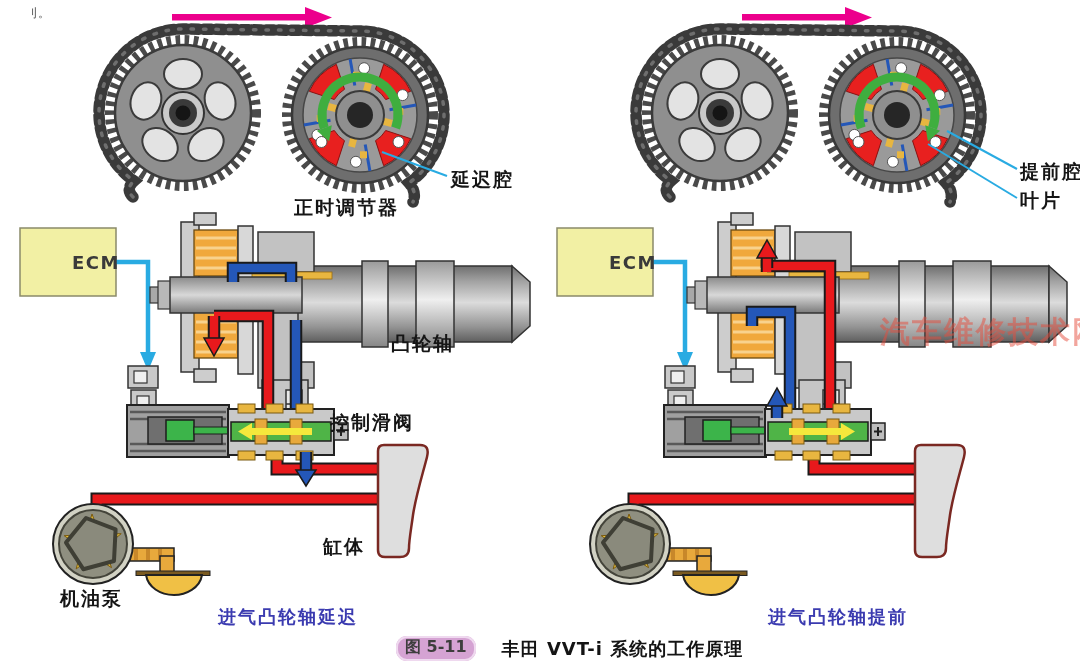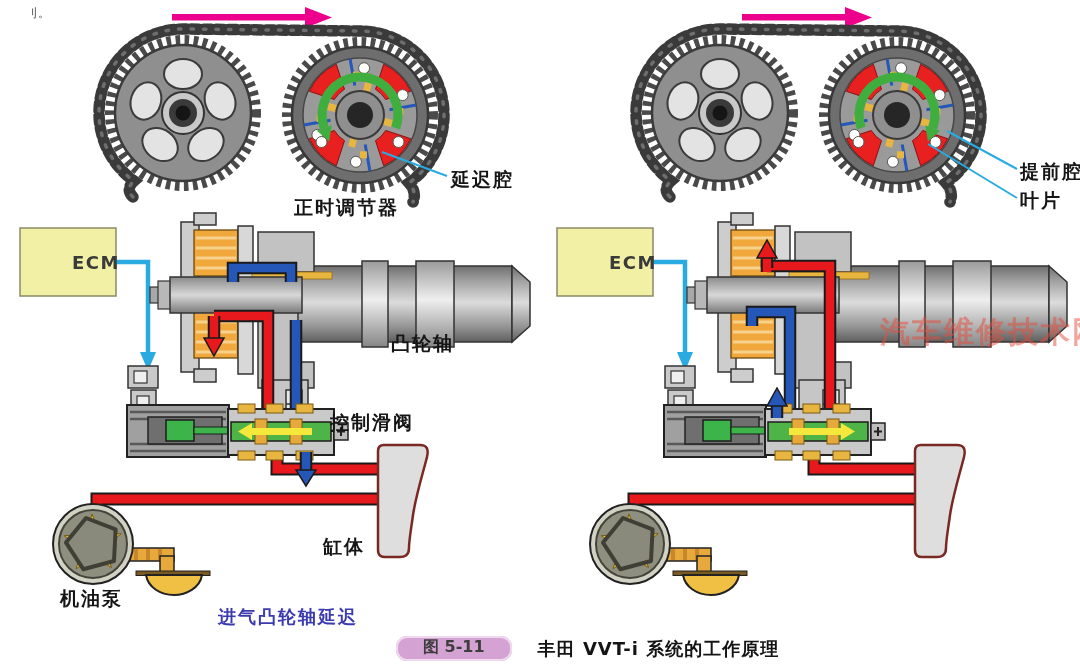--- a/index.html
+++ b/index.html
@@ -11,21 +11,21 @@
   .ecm-text{position:absolute;display:flex;align-items:center;justify-content:center;
        font-size:18px;font-weight:600;color:#3a3a3a;letter-spacing:1.5px;margin-left:28px;}
   .cap-blue{position:absolute;font-size:18px;font-weight:700;color:#3b3bb0;
        letter-spacing:2px;white-space:nowrap;}
   .frag{position:absolute;left:26px;top:5px;font-size:12px;color:#555;}
   .wm1{position:absolute;left:880px;top:312px;font-size:30px;font-weight:700;
        color:rgba(230,75,60,0.50);letter-spacing:2px;white-space:nowrap;}
   .wm2{position:absolute;left:897px;top:341px;font-size:17px;font-weight:700;
        color:rgba(235,100,88,0.72);letter-spacing:1px;white-space:nowrap;}
   .figcap{position:absolute;left:396px;top:636px;display:flex;align-items:center;}
-  .figbadge{display:inline-block;background:#d5a3d3;border-radius:11px;padding:1px 27px 3px;
+  .figbadge{display:inline-block;background:#d5a3d3;border-radius:11px;padding:1px 9px 3px;
        color:#3d3d3d;font-weight:700;font-size:16px;box-shadow:inset 0 0 0 2px #efd9ef;
        white-space:nowrap;}
   .figtitle{margin-left:26px;font-size:18px;font-weight:700;color:#141414;
        letter-spacing:1px;white-space:nowrap;}
 </style>
 </head>
 <body>
 
 <div class="stage">
 
@@ -299,20 +299,21 @@
 <span class="lbl" style="left:451px;top:169px;">延迟腔</span>
 <span class="lbl" style="left:294px;top:197px;">正时调节器</span>
 <span class="lbl" style="left:391px;top:335px;font-family:Liberation Mono, monospace;">凸轮轴</span>
 <span class="lbl" style="left:330px;top:412px;">控制滑阀</span>
 <span class="lbl" style="left:323px;top:536px;">缸体</span>
 <span class="lbl" style="left:60px;top:588px;">机油泵</span>
 <span class="cap-blue" style="left:211px;top:605px;margin-left:7px;">进气凸轮轴延迟</span>
 
 <span class="lbl" style="left:1020px;top:161px;text-align:center;">提前腔</span>
 <span class="lbl" style="left:1020px;top:190px;">叶片</span>
+<span class="cap-blue" style="left:768px;top:605px;">进气凸轮轴提前</span>
 
 <span class="wm1">汽车维修技术网</span>
 
 <div class="figcap">
   <span class="figbadge">图 5-11</span>
   <span class="figtitle">丰田 VVT-i 系统的工作原理</span>
 </div>
 
 </div>
 

